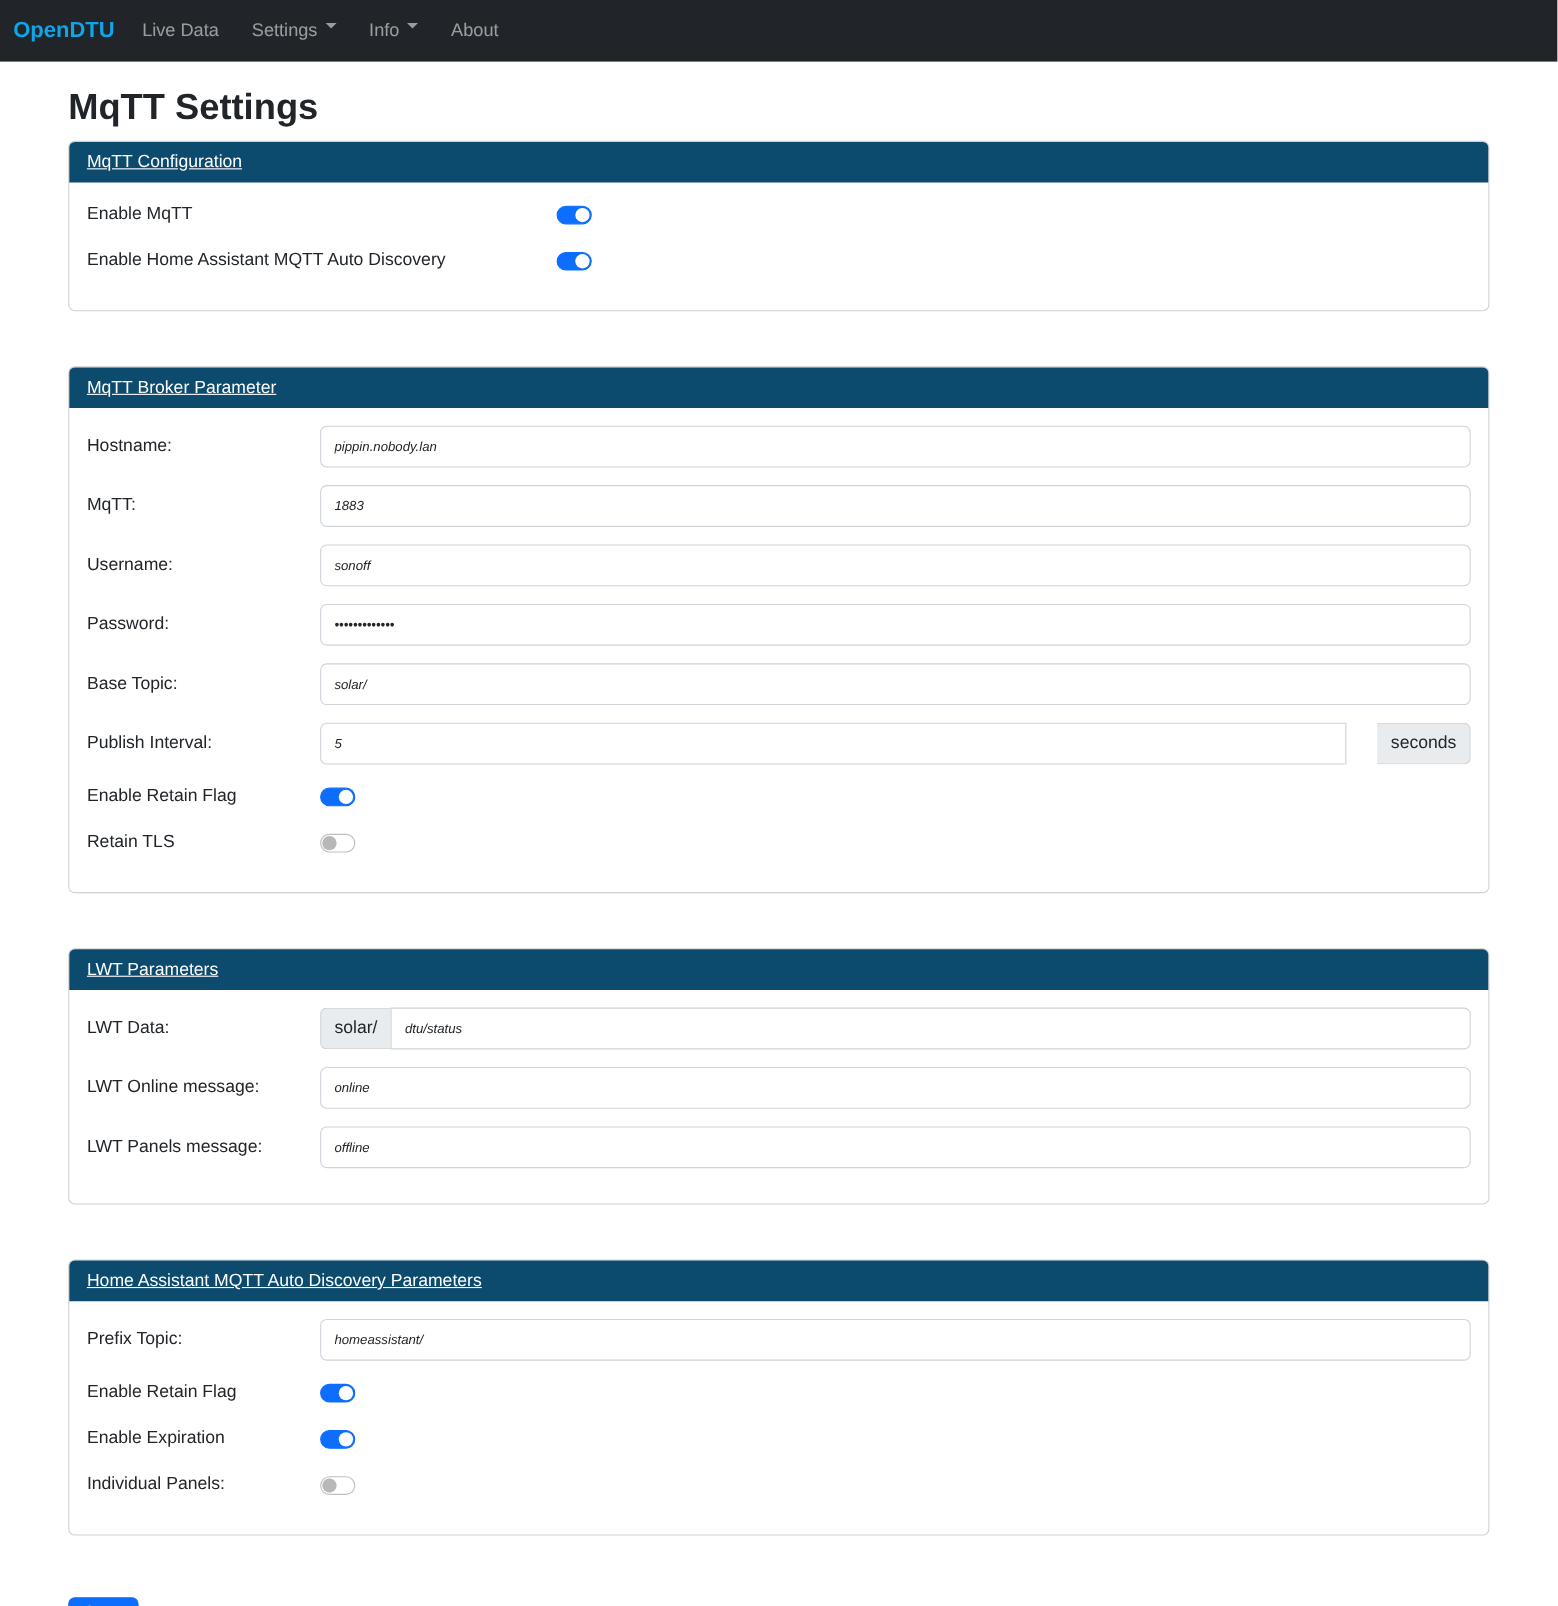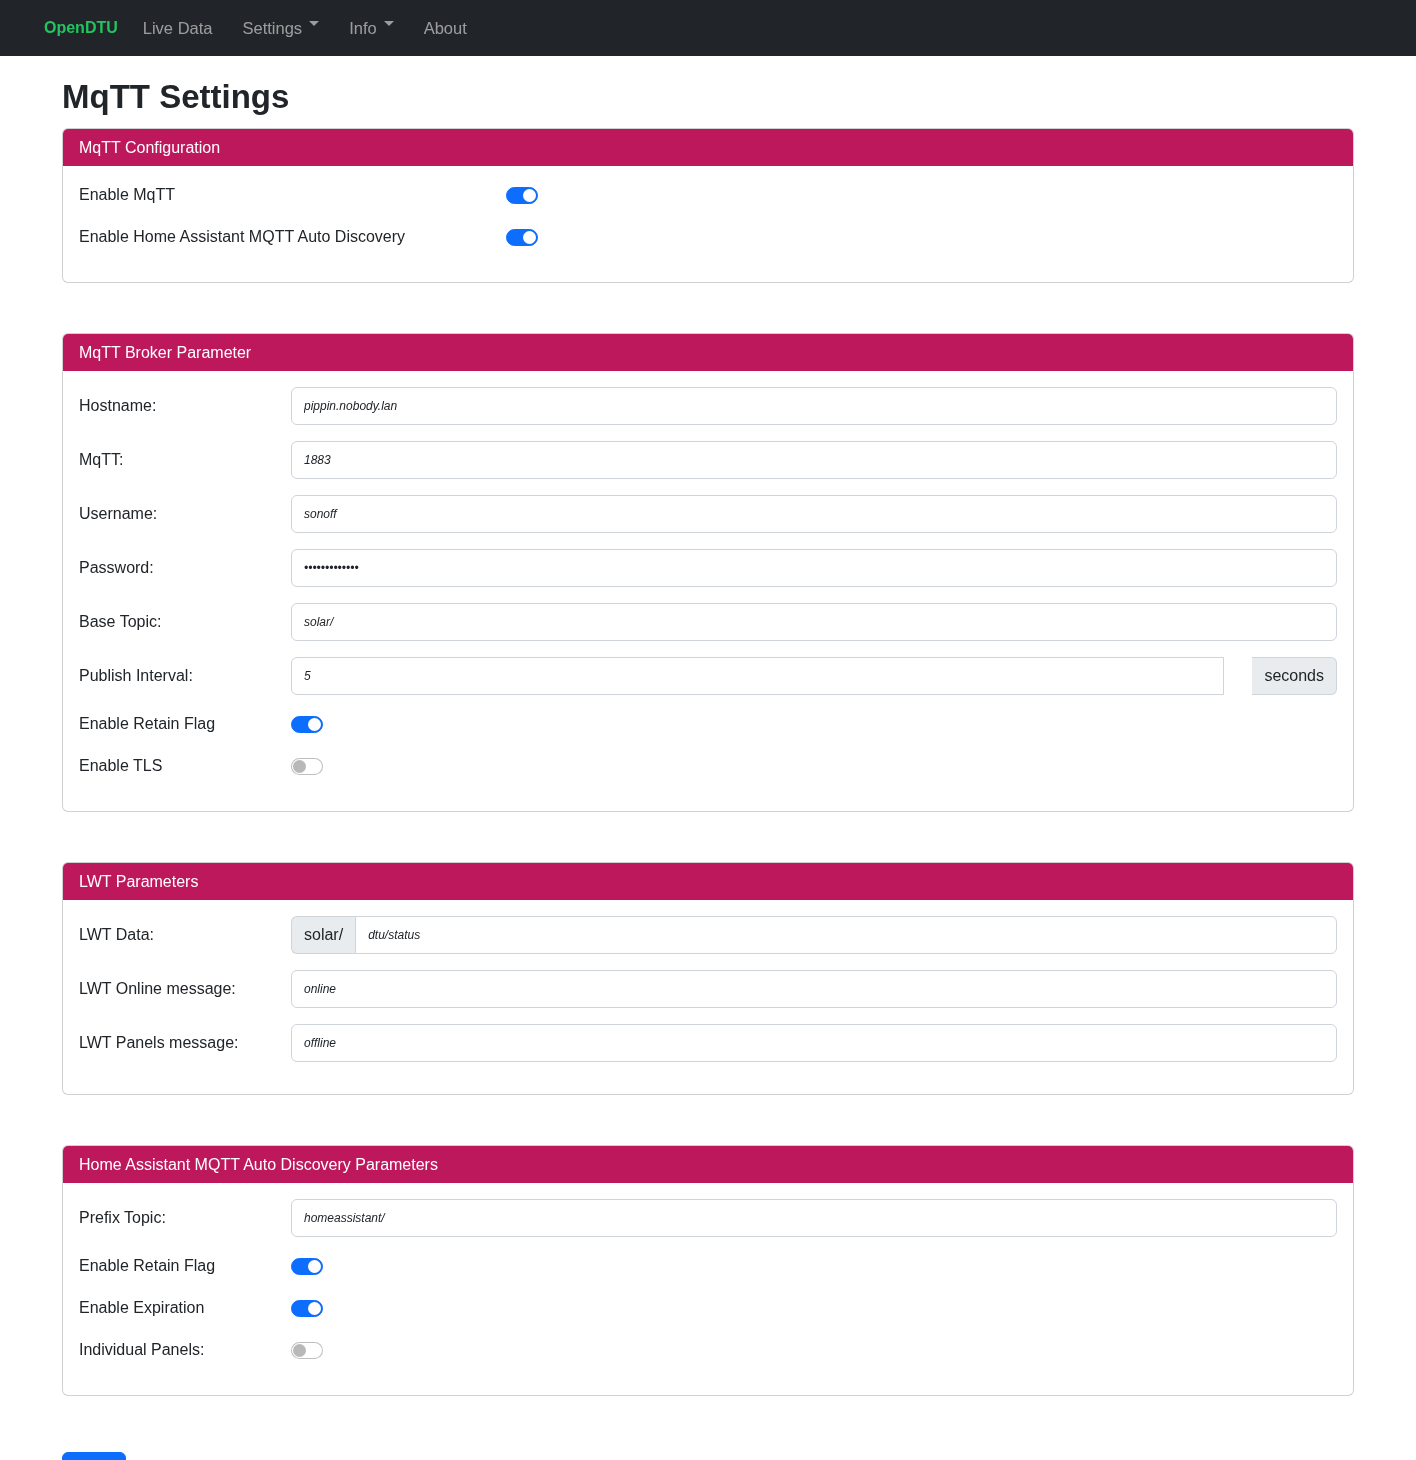--- a/index.html
+++ b/index.html
@@ -14,28 +14,27 @@
 
   
   .navbar {
     background: #212529;
     height: 56px;
     display: flex;
     align-items: center;
     padding: 0 12px;
   }
   .navbar-brand {
-    color: #22c55e;
-    font-size: 16px;
+    color: #0ea5e9;
+    font-size: 20px;
     font-weight: 600;
     margin-right: 10px;
     text-decoration: none;
     cursor: pointer;
     padding: 4px 0;
-    margin-left: 32px;
   }
   .navbar-nav { display: flex; align-items: center; }
   .nav-item {
     color: rgba(255,255,255,0.55);
     padding: 8px 15px;
     display: flex;
     gap: 7px;
     cursor: pointer;
     font-size: 16.5px;
   }
@@ -58,26 +57,27 @@
   }
 
   
   .card {
     border: 1px solid rgba(0,0,0,0.18);
     border-radius: 6px;
     margin-bottom: 50px;
     background: #fff;
   }
   .card-header {
-    background: #be185d;
+    background: #0c4a6e;
     color: #ffffff;
     padding: 8px 16px;
     font-size: 16px;
     line-height: 21px;
     border-radius: 5px 5px 0 0;
+    text-decoration: underline;
   }
   .card-body { padding: 16px; }
 
   
   .form-row {
     display: flex;
     align-items: center;
     margin-bottom: 16px;
   }
   .switch-row { height: 26px; }
@@ -239,21 +239,21 @@
           <span class="input-group-text ig-suffix">seconds</span>
         </div>
       </div>
 
       <div class="form-row switch-row">
         <div class="form-label">Enable Retain Flag</div>
         <span class="switch on"></span>
       </div>
 
       <div class="form-row switch-row">
-        <div class="form-label">Enable TLS</div>
+        <div class="form-label">Retain TLS</div>
         <span class="switch off"></span>
       </div>
 
     </div>
   </div>
 
   
   <div class="card">
     <div class="card-header">LWT Parameters</div>
     <div class="card-body">

